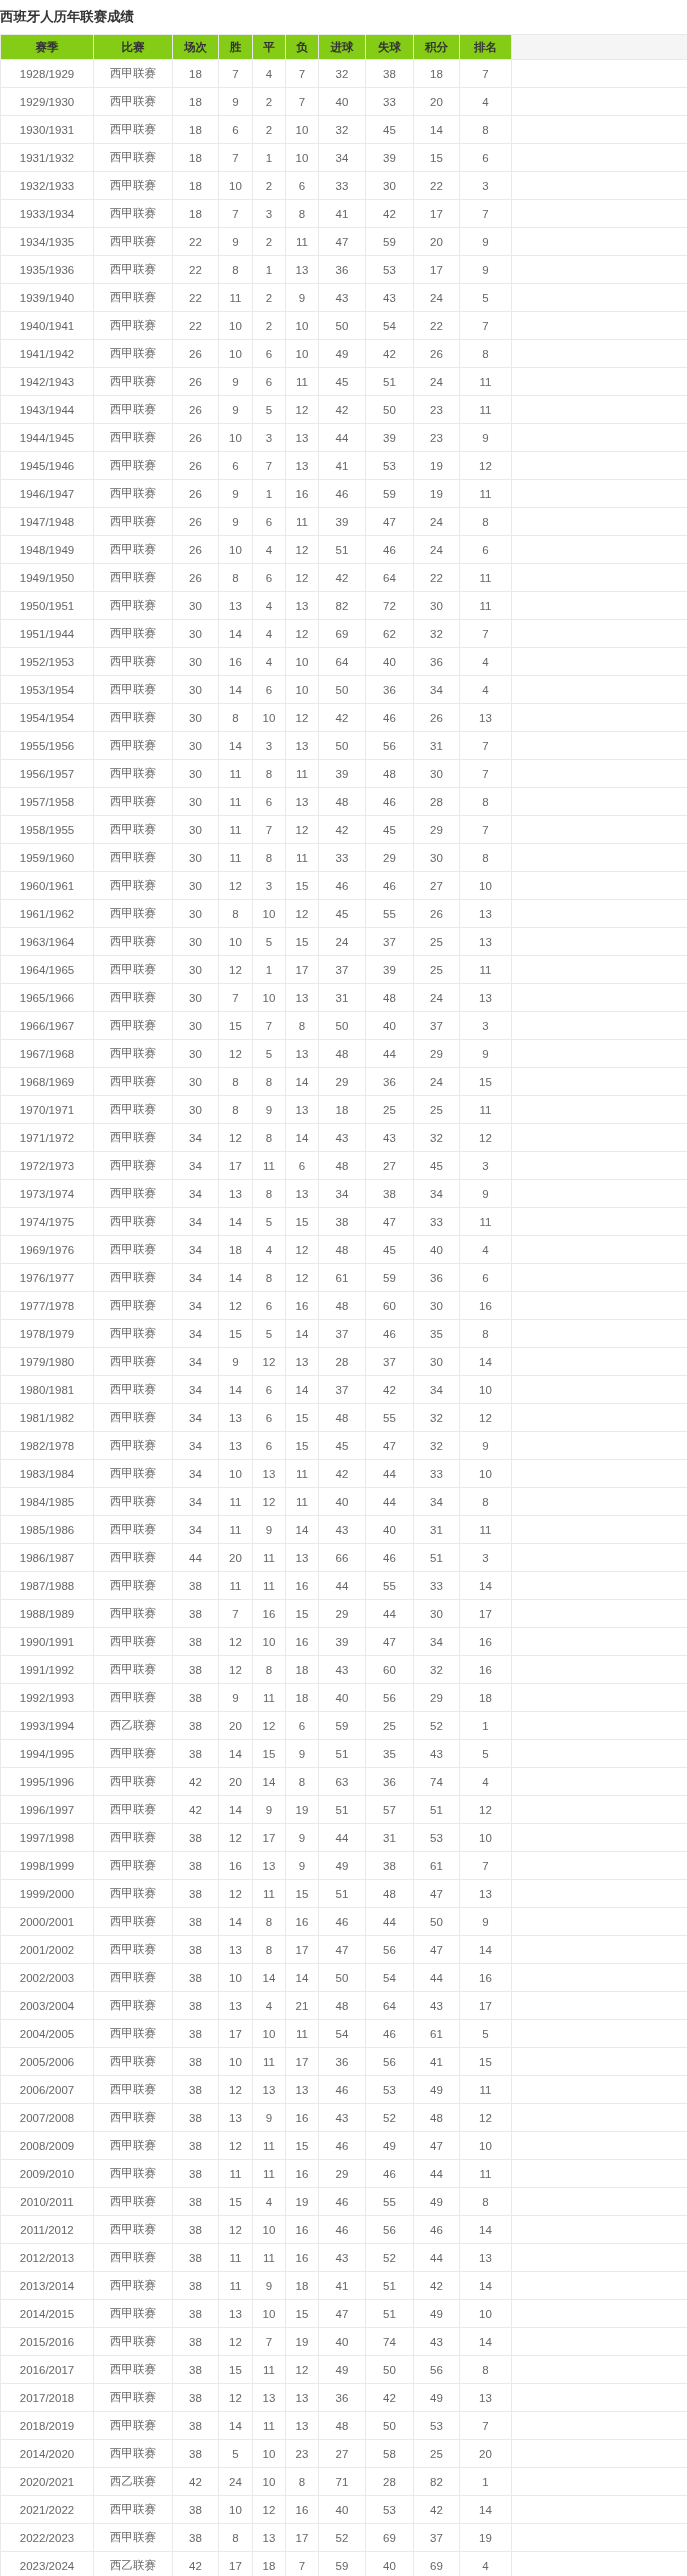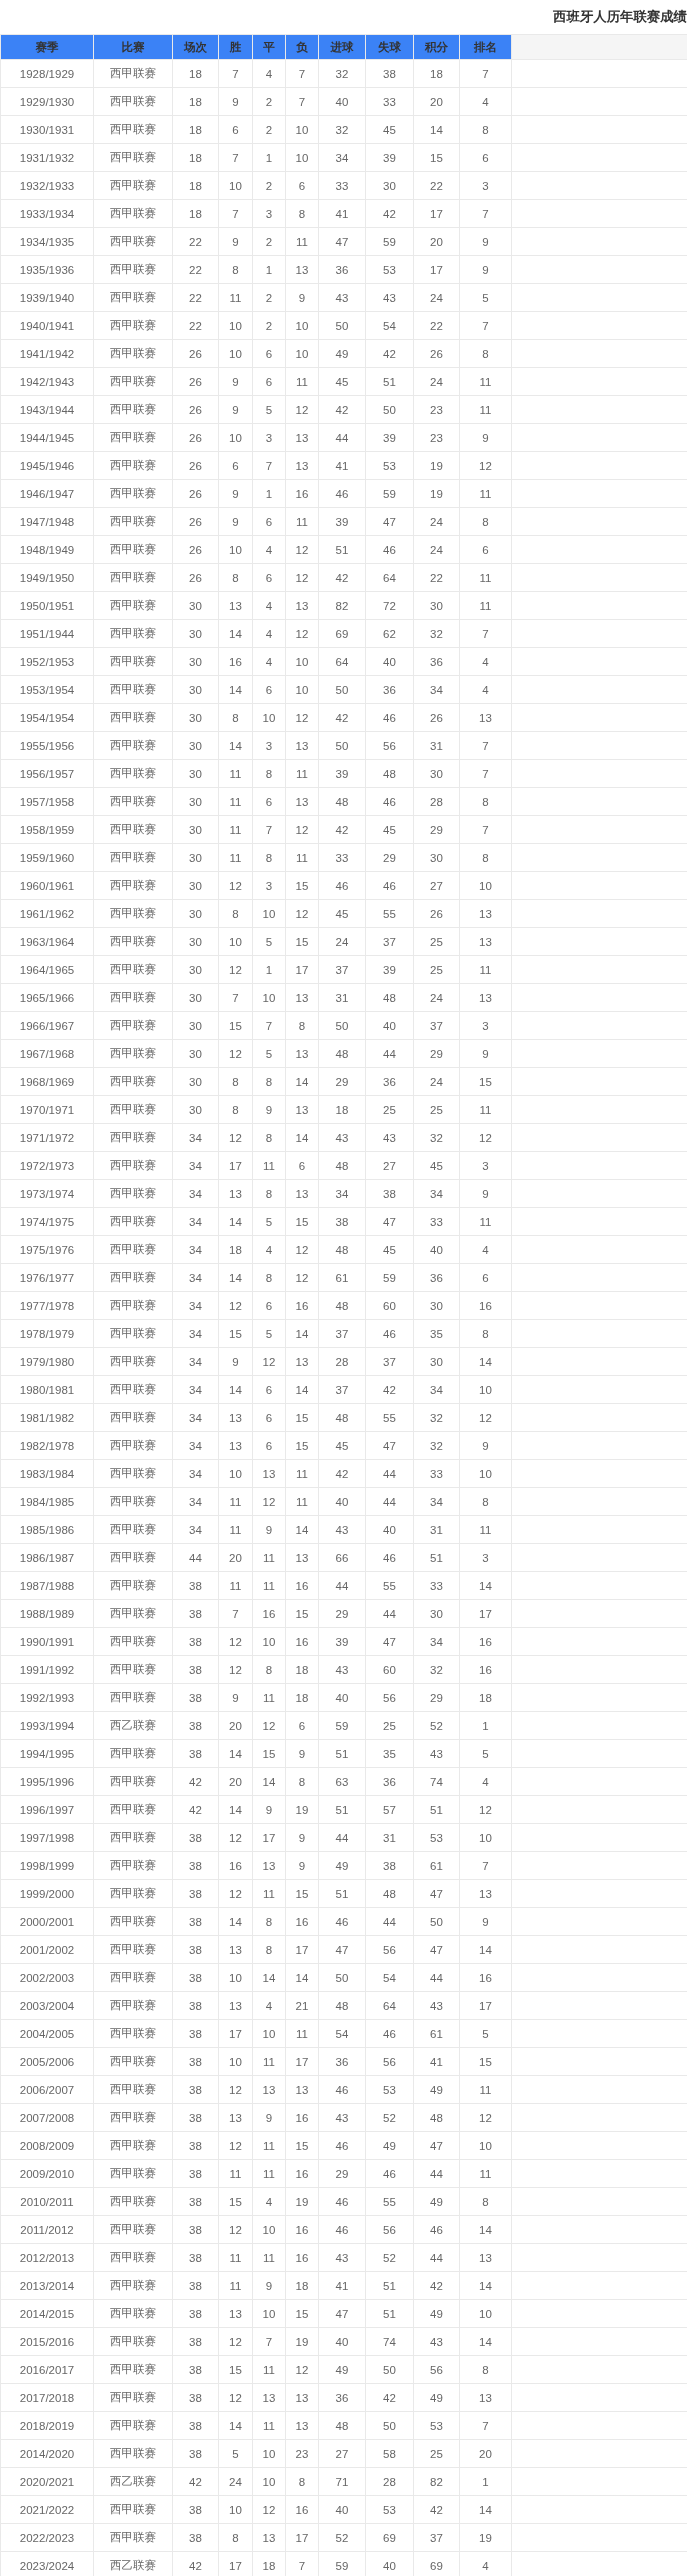--- a/index.html
+++ b/index.html
@@ -3,42 +3,42 @@
 <meta charset="utf-8">
 <style>
   * { margin: 0; padding: 0; box-sizing: border-box; }
   html, body {
     background: #ffffff;
     font-family: "Liberation Sans", "DejaVu Sans", sans-serif;
   }
   body { width: 687px; }
   .page-title {
     width: 687px;
-    text-align: right;
+    text-align: left;
     font-size: 13.4px;
     font-weight: bold;
     color: #333333;
     padding: 7.7px 0 8.6px 0;
   }
   table.results {
     width: 687px;
     table-layout: fixed;
     border-collapse: collapse;
   }
   table.results th, table.results td {
     border: 1px solid #e9e9e9;
     text-align: center;
     vertical-align: middle;
     height: 28px;
     font-size: 11.5px;
     overflow: hidden;
     white-space: nowrap;
   }
   table.results th {
-    background: #3b82f6;
+    background: #84cc16;
     color: #333333;
     font-weight: bold;
     height: 25px;
   }
   table.results td { color: #666666; background: #ffffff; }
   table.results th.filler, table.results td.filler { background: #ffffff; }
   table.results th.filler { background: #f5f5f5; }
 </style>
 </head>
 <body>
@@ -420,21 +420,21 @@
         <td>11</td>
         <td>6</td>
         <td>13</td>
         <td>48</td>
         <td>46</td>
         <td>28</td>
         <td>8</td>
         <td class="filler"></td>
       </tr>
       <tr>
-        <td>1958/1959</td>
+        <td>1958/1955</td>
         <td>西甲联赛</td>
         <td>30</td>
         <td>11</td>
         <td>7</td>
         <td>12</td>
         <td>42</td>
         <td>45</td>
         <td>29</td>
         <td>7</td>
         <td class="filler"></td>
@@ -615,21 +615,21 @@
         <td>14</td>
         <td>5</td>
         <td>15</td>
         <td>38</td>
         <td>47</td>
         <td>33</td>
         <td>11</td>
         <td class="filler"></td>
       </tr>
       <tr>
-        <td>1975/1976</td>
+        <td>1969/1976</td>
         <td>西甲联赛</td>
         <td>34</td>
         <td>18</td>
         <td>4</td>
         <td>12</td>
         <td>48</td>
         <td>45</td>
         <td>40</td>
         <td>4</td>
         <td class="filler"></td>

